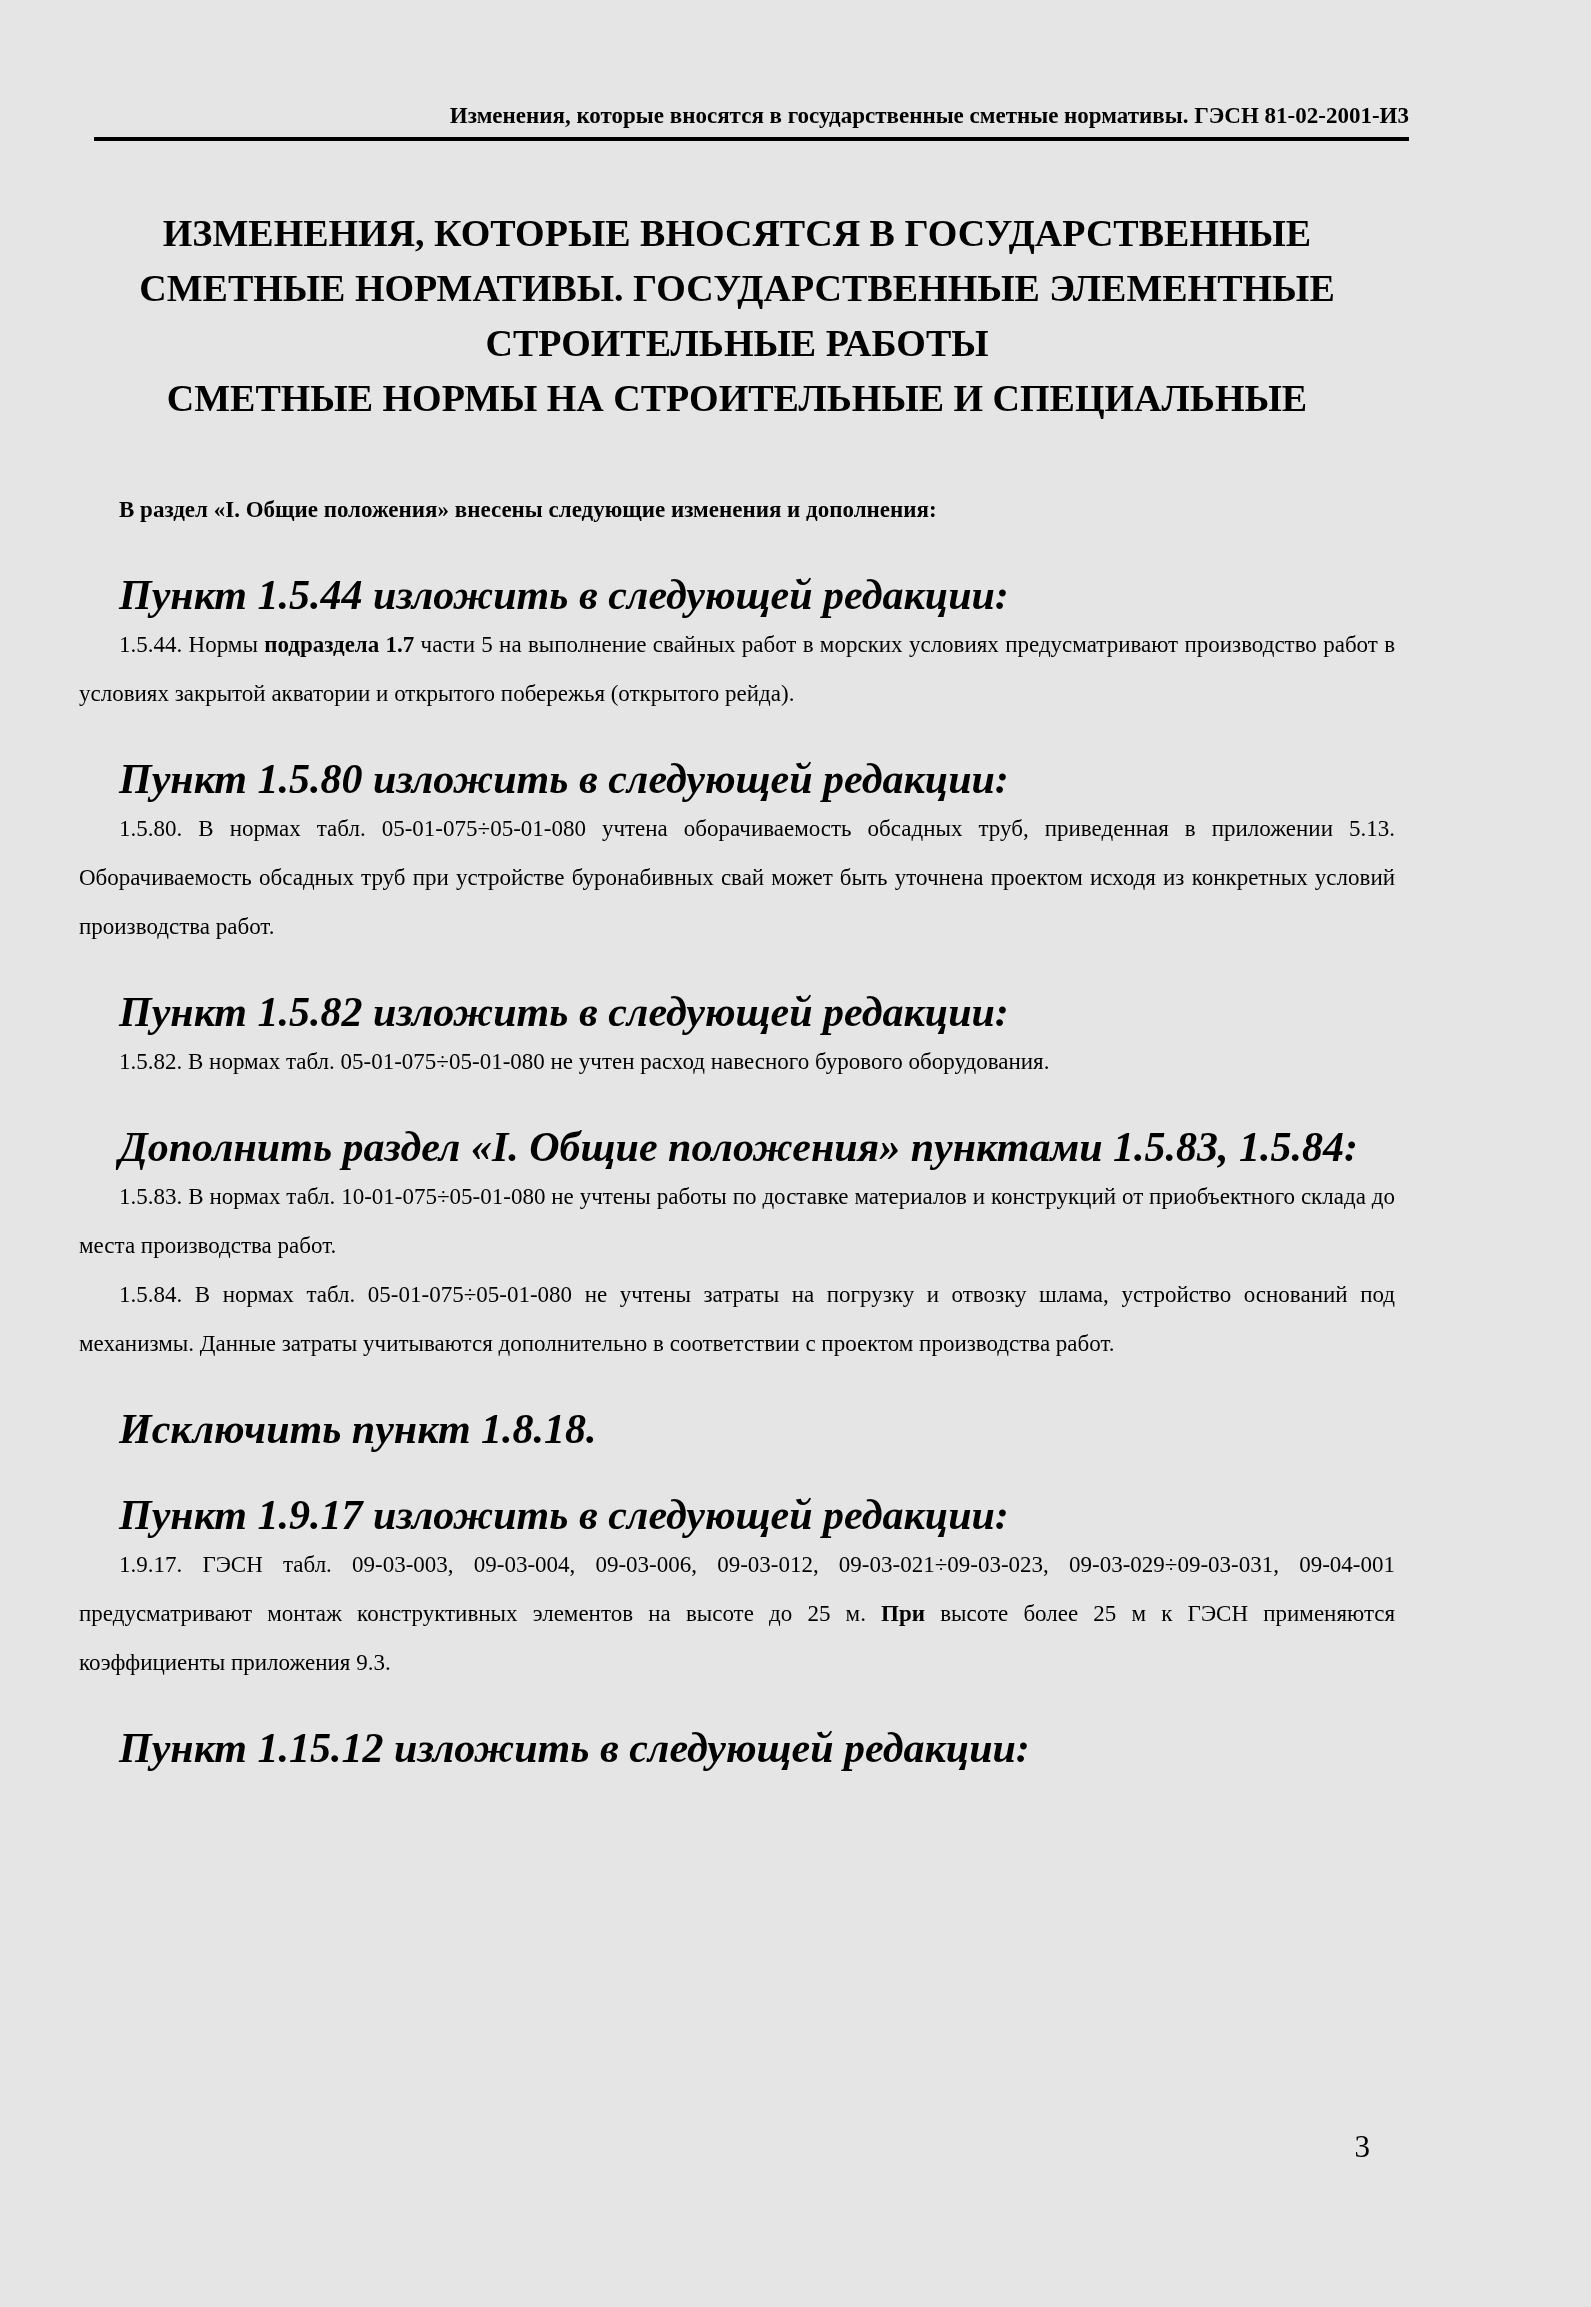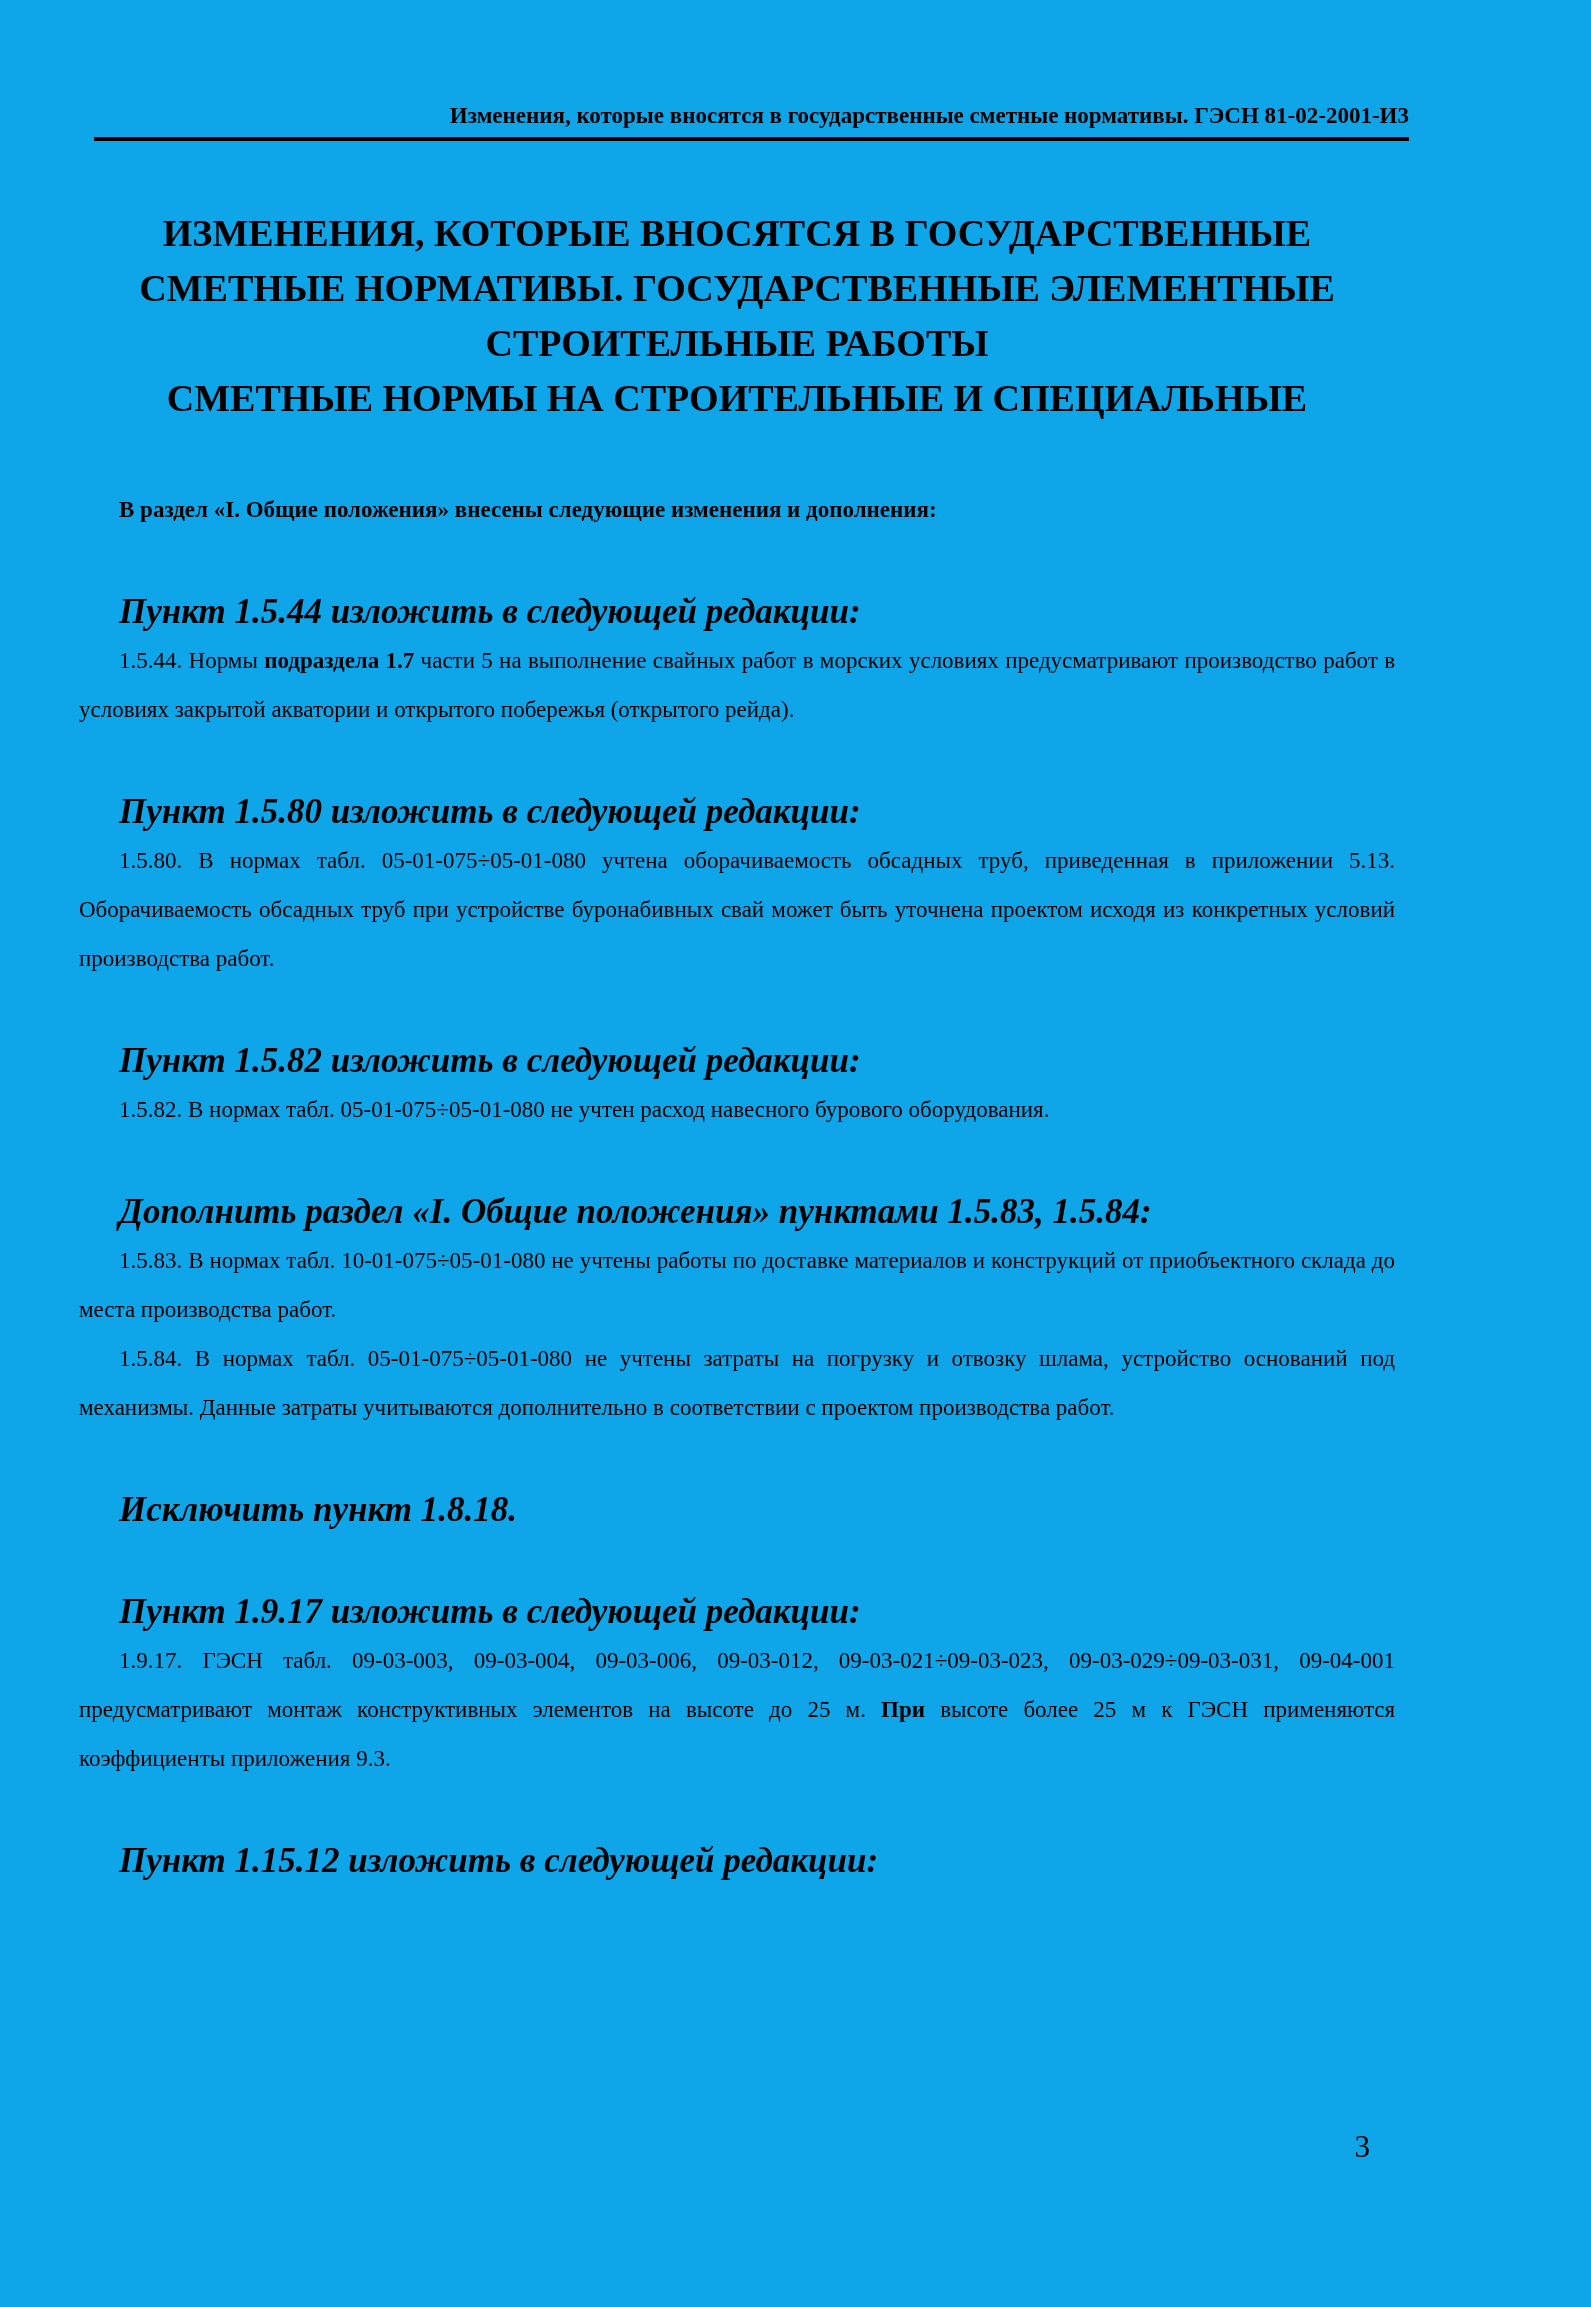--- a/index.html
+++ b/index.html
@@ -1,20 +1,20 @@
 <!DOCTYPE html>
 <html lang="ru" style="font-size:10.8px"><head>
 <meta charset="utf-8">
 <style>
   html, body { margin: 0; padding: 0; background: #ffffff; }
   .page {
     position: relative;
     width: 1592px;
     height: 2307px;
-    background: #0ea5e9;
+    background: #e5e5e5;
     color: #000000;
     font-family: "Liberation Serif", "DejaVu Serif", serif;
     overflow: hidden;
   }
   .running-header {
     margin: 102px 183px 0 94px;
     padding-bottom: 8px;
     border-bottom: 4px solid #000;
     text-align: right;
     font-weight: bold;
@@ -37,22 +37,22 @@
     font-size: 23px;
     line-height: 49px;
     text-align: justify;
     text-indent: 40px;
   }
   .intro {
     margin-top: 59px;
     font-weight: bold;
   }
   .sec-heading {
-    margin: 53px 0 0 0;
-    font-size: 35px;
+    margin: 37px 0 0 0;
+    font-size: 42px;
     line-height: 49px;
     font-weight: bold;
     font-style: italic;
     text-indent: 40px;
     text-align: left;
   }
   .bold { font-weight: bold; }
   .page-number {
     position: absolute;
     top: 2129px;

